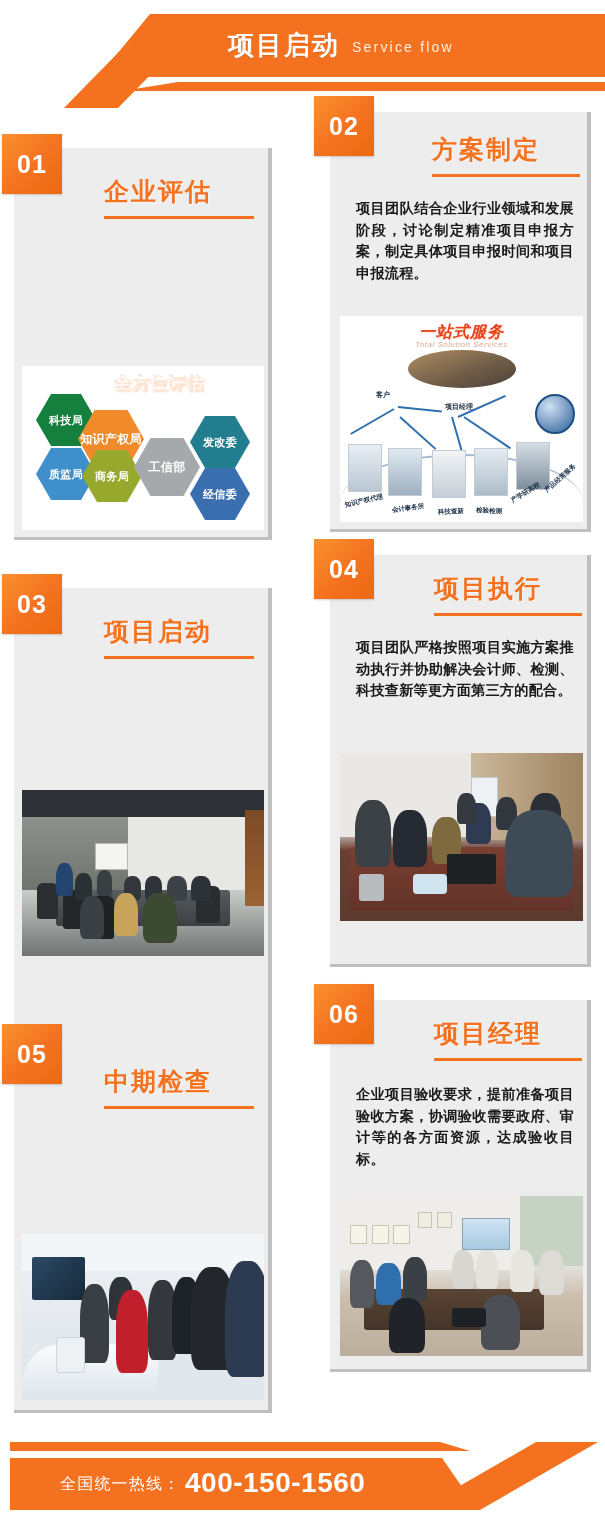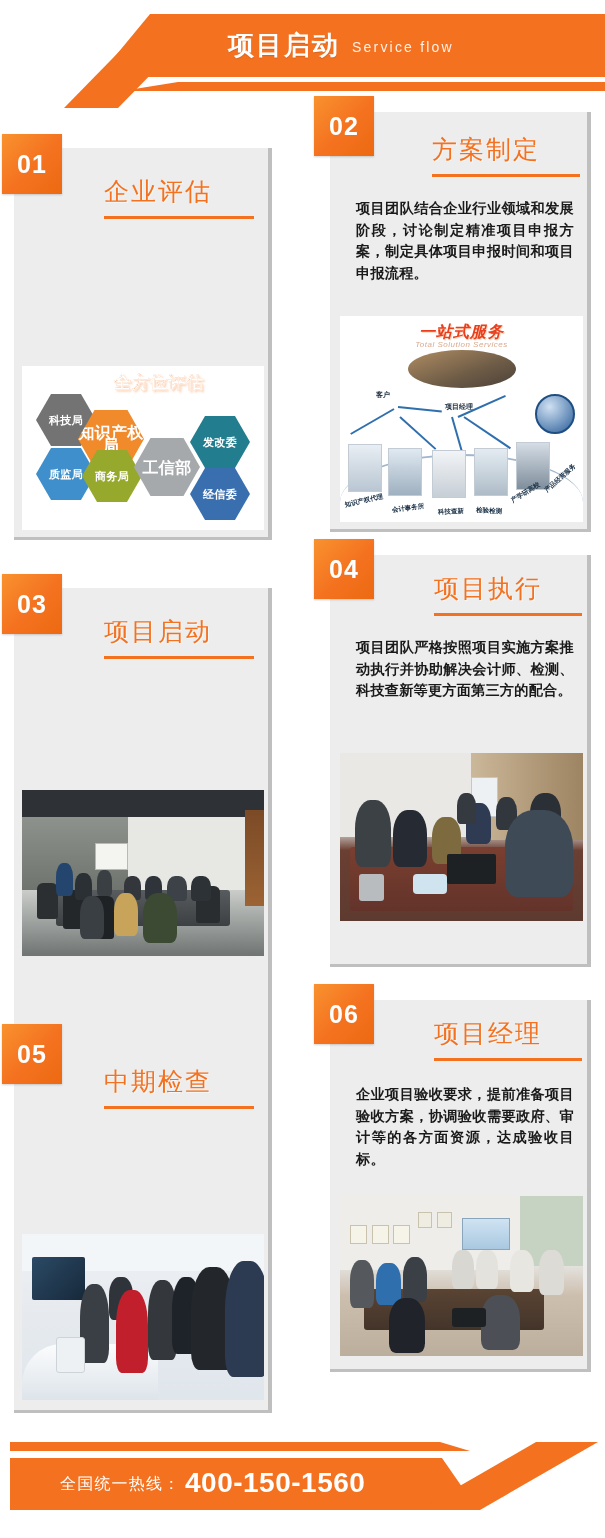--- a/index.html
+++ b/index.html
@@ -57,21 +57,21 @@
     background: linear-gradient(135deg, #F9922F 0%, #F4711F 55%, #ED6A12 100%);
     color: #fff; font-size: 25px; font-weight: bold;
     display: flex; align-items: center; justify-content: center;
     letter-spacing: 1px; z-index: 5;
     box-shadow: 0 1px 2px rgba(0,0,0,.18);
   }
   .badge.b-l { left: -12px; top: -14px; }
   .badge.b-r { left: -16px; top: -16px; }
 
   .card-title {
-    position: absolute; color: #F4711F; font-size: 25px; font-weight: normal;
+    position: absolute; color: #F4711F; font-size: 25px; font-weight: bold;
     letter-spacing: 2px; line-height: 30px; white-space: nowrap;
     text-shadow: 1px 1px 0 rgba(255,255,255,.6);
   }
   .title-rule { position: absolute; height: 3px; background: #F4711F; }
 
   .card-desc {
     position: absolute; color: #1a1a1a; font-size: 14.2px;
     line-height: 21.5px; letter-spacing: .2px; font-weight: 600;
     text-align: justify; text-shadow: .4px .4px 0 rgba(255,255,255,.5);
   }
@@ -87,21 +87,21 @@
     text-shadow: 1px 1px 0 #fde9d5, 2px 2px 2px rgba(244,113,31,.35);
     white-space: nowrap;
   }
   .hex {
     position: absolute; width: 60px; height: 52px;
     clip-path: polygon(25% 0%, 75% 0%, 100% 50%, 75% 100%, 25% 100%, 0% 50%);
     display: flex; align-items: center; justify-content: center;
     color: #fff; font-size: 11px; font-weight: bold; line-height: 13px;
     text-align: center; letter-spacing: .3px;
   }
-  .hex.wide { width: 66px; height: 58px; font-size: 16px; }
+  .hex.wide { width: 66px; height: 58px; font-size: 12px; }
 
   
   .onestop { background: #fff; position: relative; overflow: hidden; }
   .os-title {
     position: absolute; left: 50%; transform: translateX(-50%); top: 6px;
     font-size: 16px; font-weight: bold; font-style: italic; color: #E8401F;
     letter-spacing: 1px; white-space: nowrap;
     text-shadow: 1px 1px 0 #ffd9c0;
   }
   .os-sub {
@@ -187,21 +187,21 @@
     <div class="hdr-sub">Service flow</div>
   </div>
 
   <div class="card col-l row1">
     <div class="badge b-l">01</div>
     <div class="card-title" style="left:90px; top:28px;">企业评估</div>
     <div class="title-rule" style="left:90px; top:68px; width:150px;"></div>
 
     <div class="photo hexbox" style="left:8px; top:218px; width:242px; height:164px;">
       <div class="hex-title">全方位评估</div>
-      <div class="hex" style="left:14px; top:28px; background:#737373;">科技局</div>
+      <div class="hex" style="left:14px; top:28px; background:#15803d;">科技局</div>
       <div class="hex wide" style="left:56px; top:44px; background:#F08A2B;">知识产权局</div>
       <div class="hex" style="left:14px; top:82px; background:#3E8FCB;">质监局</div>
       <div class="hex" style="left:60px; top:84px; background:#97A92C;text-align:right;">商务局</div>
       <div class="hex wide" style="left:112px; top:72px; background:#A6A9AB;">工信部</div>
       <div class="hex" style="left:168px; top:50px; background:#227D8E;">发改委</div>
       <div class="hex" style="left:168px; top:102px; background:#3A6FAF;">经信委</div>
     </div>
   </div>
 
   <div class="card col-r row1">

